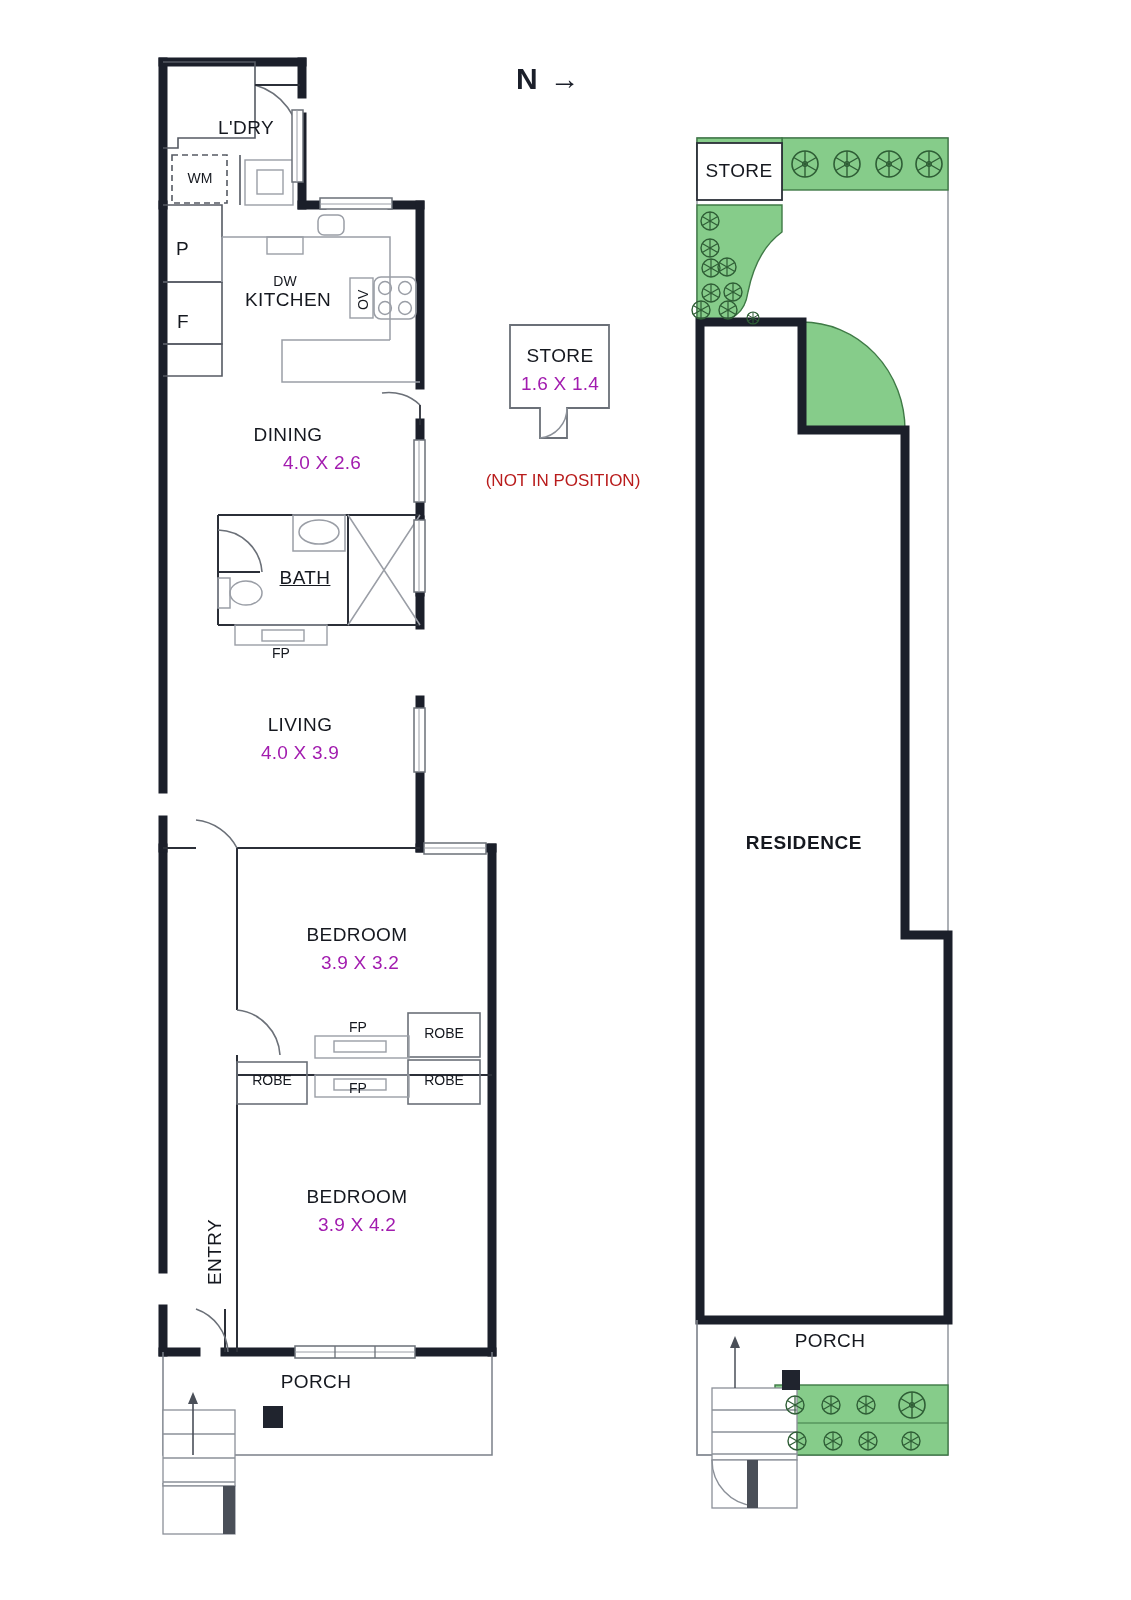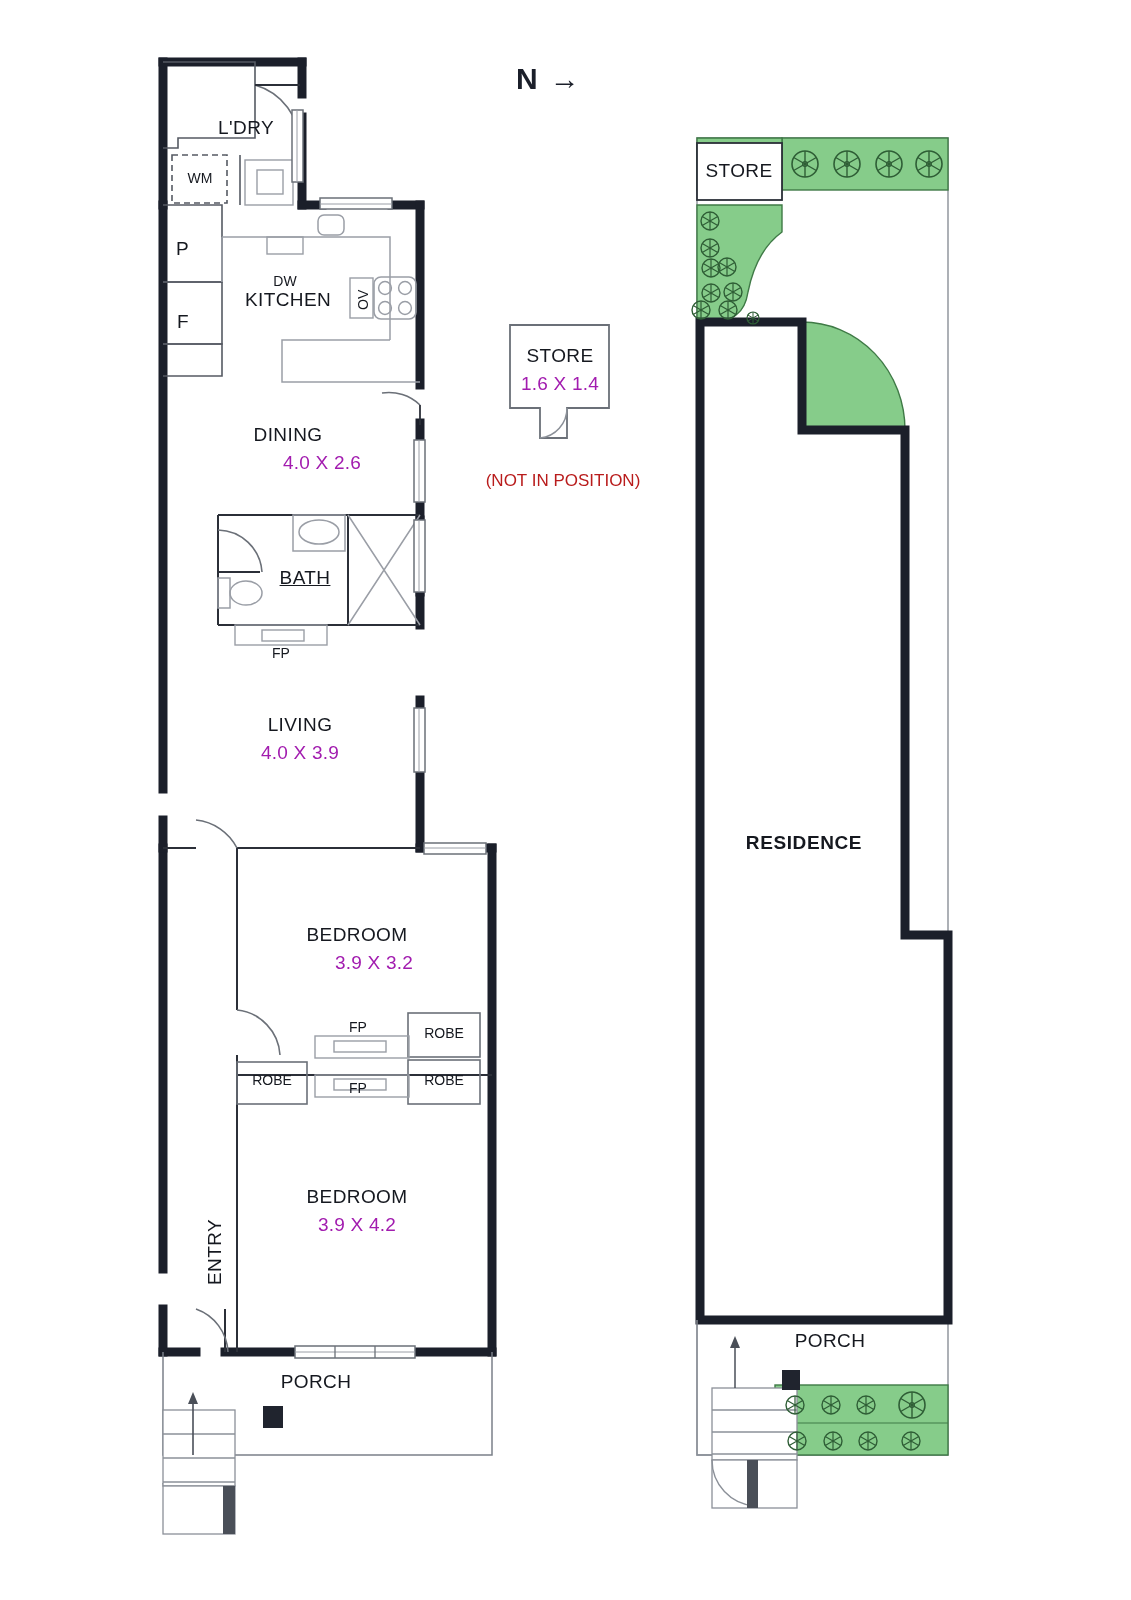--- a/index.html
+++ b/index.html
@@ -301,21 +301,21 @@
 <div class="lbl room-dim ctr" style="left:288px;top:452px;margin-left:34px;">4.0 X 2.6</div>
 
 <div class="lbl room-name ctr" style="left:305px;top:567px;text-decoration:underline;">BATH</div>
 
 <div class="lbl small ctr" style="left:281px;top:645px;">FP</div>
 
 <div class="lbl room-name ctr" style="left:300px;top:714px;">LIVING</div>
 <div class="lbl room-dim ctr" style="left:300px;top:742px;">4.0 X 3.9</div>
 
 <div class="lbl room-name ctr" style="left:357px;top:924px;">BEDROOM</div>
-<div class="lbl room-dim ctr" style="left:374px;top:952px;">3.9 X 3.2</div>
+<div class="lbl room-dim ctr" style="left:360px;top:952px;">3.9 X 3.2</div>
 
 <div class="lbl small ctr" style="left:358px;top:1019px;">FP</div>
 <div class="lbl small ctr" style="left:358px;top:1080px;">FP</div>
 
 <div class="lbl small ctr" style="left:272px;top:1072px;">ROBE</div>
 <div class="lbl small ctr" style="left:444px;top:1025px;">ROBE</div>
 <div class="lbl small ctr" style="left:444px;top:1072px;">ROBE</div>
 
 <div class="lbl room-name ctr" style="left:357px;top:1186px;">BEDROOM</div>
 <div class="lbl room-dim ctr" style="left:357px;top:1214px;">3.9 X 4.2</div>

